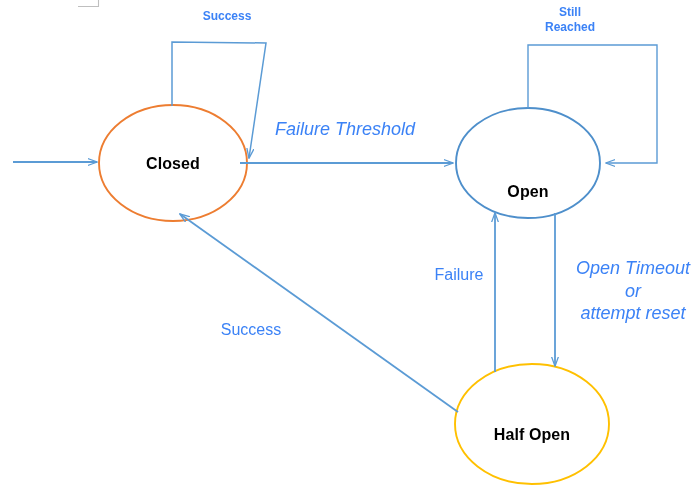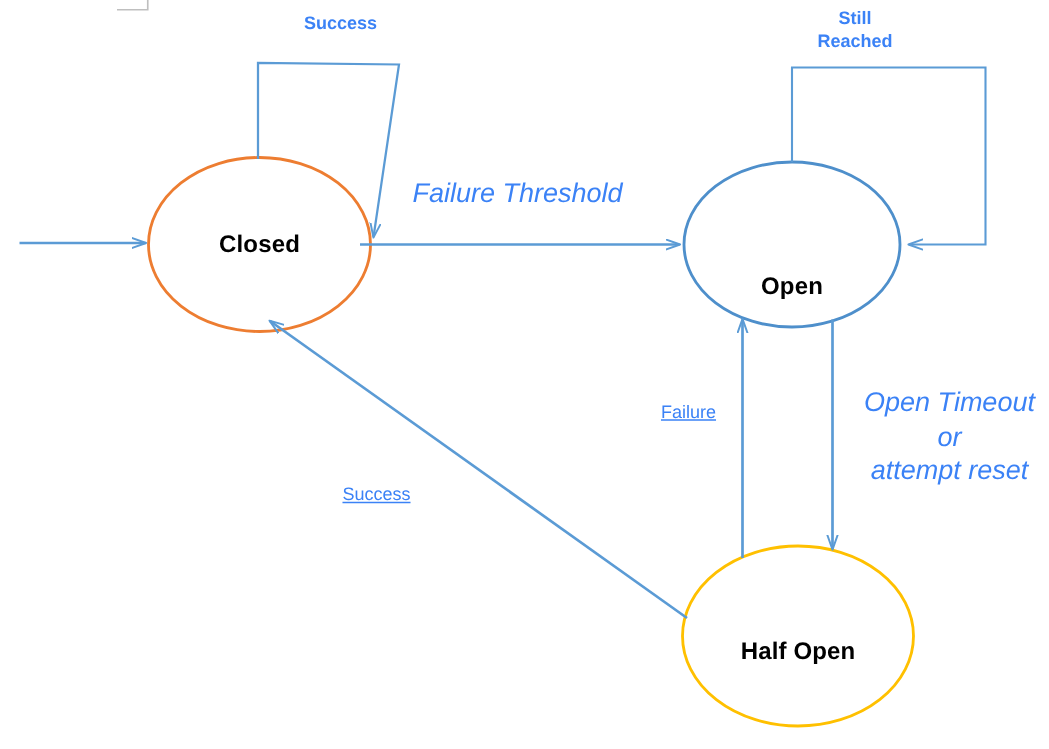--- a/index.html
+++ b/index.html
@@ -48,22 +48,21 @@
     font-weight: bold;
     font-size: 12px;
   }
   .edge-label.plain {
     font-weight: normal;
     font-size: 18px;
     font-style: italic;
   }
   .edge-label.big {
     font-weight: normal;
-    font-size: 12px;
-    text-decoration: underline;
+    font-size: 16px;
   }
 </style>
 </head>
 <body>
 
 <div id="canvas">
 
   <svg class="diagram" viewBox="0 0 699 499">
     <defs>
       <marker id="arrowblue" markerWidth="11" markerHeight="11" refX="9.2" refY="4" orient="auto" markerUnits="userSpaceOnUse">

